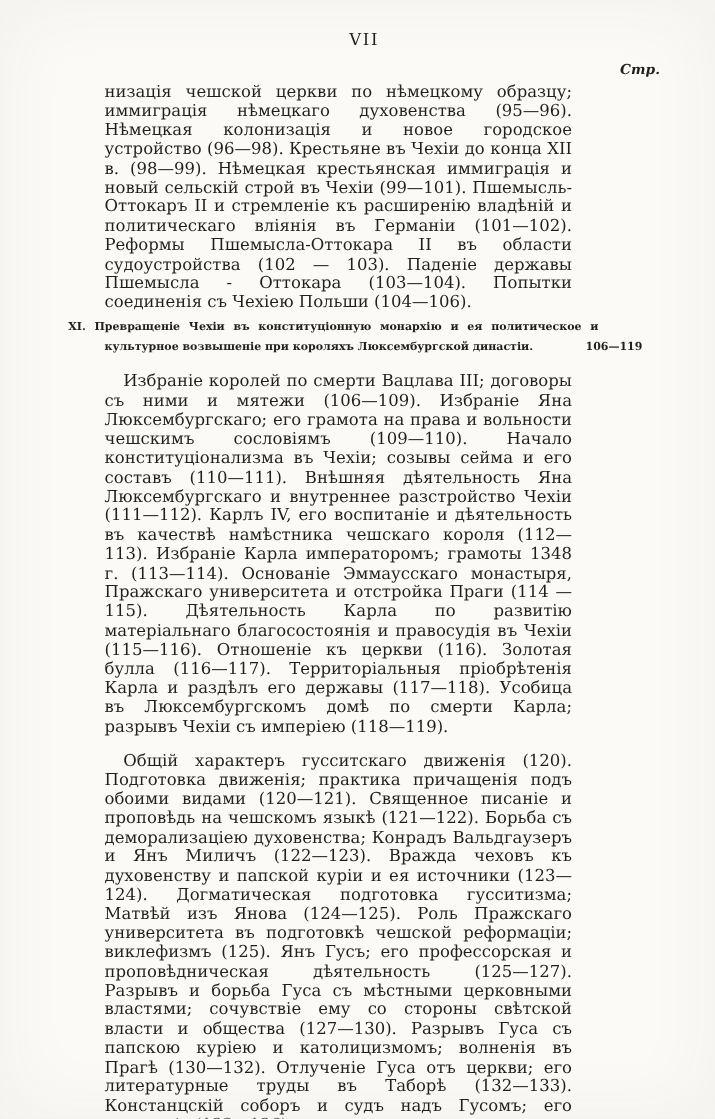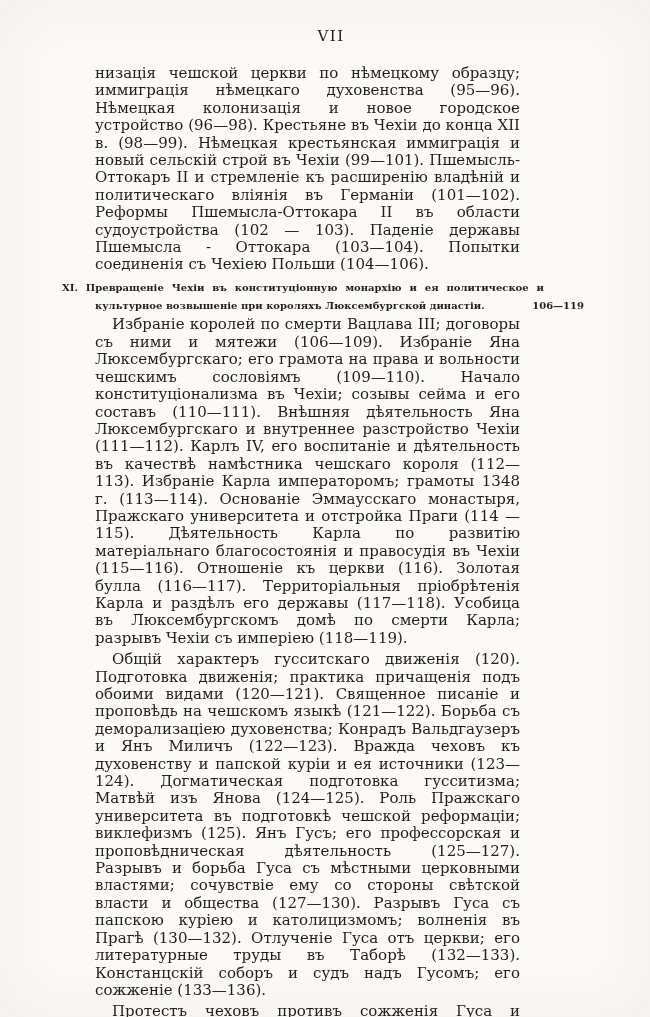--- a/index.html
+++ b/index.html
@@ -17,21 +17,21 @@
     width: 650px;
     height: 1017px;
     background: #fbfaf7;
     box-shadow: inset 0 0 70px rgba(60,55,45,0.05);
     padding: 27px 50px 0 62px;
   }
   .folio {
     text-align: center;
     font-size: 15px;
     letter-spacing: 1.5px;
-    margin-bottom: 20px;
+    margin-bottom: 10px;
   }
   .col-label {
     text-align: right;
     font-style: italic;
     font-weight: bold;
     font-size: 12.5px;
     margin-bottom: 5px;
   }
   .annot {
     margin-left: 33px;
@@ -61,30 +61,31 @@
     -webkit-hyphens: auto;
   }
   .chapter-heading .pages {
     position: absolute;
     right: 16px;
     bottom: 0;
     text-indent: 0;
     font-weight: bold;
     white-space: nowrap;
   }
-  .chapter .annot { margin-top: 2px; }
+  .chapter .annot { margin-top: 14px; }
   .leaders { letter-spacing: 1px; }
 </style>
 </head>
 <body>
 
 <div class="page">
 
   <div class="folio">VII</div>
 
+  <div class="col-label">Стр.</div>
 
   <p class="annot continuation">низація чешской церкви по нѣмецкому образцу; иммиграція нѣмецкаго духовенства (95—96). Нѣмецкая колонизація и новое городское устройство (96—98). Крестьяне въ Чехіи до конца XII в. (98—99). Нѣмецкая крестьянская иммиграція и новый сельскій строй въ Чехіи (99—101). Пшемысль-Оттокаръ II и стремленіе къ расширенію владѣній и политическаго вліянія въ Германіи (101—102). Реформы Пшемысла-Оттокара II въ области судоустройства (102 — 103). Паденіе державы Пшемысла - Оттокара (103—104). Попытки соединенія съ Чехіею Польши (104—106).</p>
 
   <section class="chapter">
     <div class="chapter-heading">
       <span class="numeral">XI.</span>
       <span class="title">Превращеніе Чехіи въ конституціонную монархію и ея политическое и культурное возвышеніе при короляхъ Люксембургской династіи.</span>
       <span class="pages">106—119</span>
     </div>
     <p class="annot">Избраніе королей по смерти Вацлава III; договоры съ ними и мятежи (106—109). Избраніе Яна Люксембургскаго; его грамота на права и вольности чешскимъ сословіямъ (109—110). Начало конституціонализма въ Чехіи; созывы сейма и его составъ (110—111). Внѣшняя дѣятельность Яна Люксембургскаго и внутреннее разстройство Чехіи (111—112). Карлъ IV, его воспитаніе и дѣятельность въ качествѣ намѣстника чешскаго короля (112—113). Избраніе Карла императоромъ; грамоты 1348 г. (113—114). Основаніе Эммаусскаго монастыря, Пражскаго университета и отстройка Праги (114 — 115). Дѣятельность Карла по развитію матеріальнаго благосостоянія и правосудія въ Чехіи (115—116). Отношеніе къ церкви (116). Золотая булла (116—117). Территоріальныя пріобрѣтенія Карла и раздѣлъ его державы (117—118). Усобица въ Люксембургскомъ домѣ по смерти Карла; разрывъ Чехіи съ имперіею (118—119).</p>

